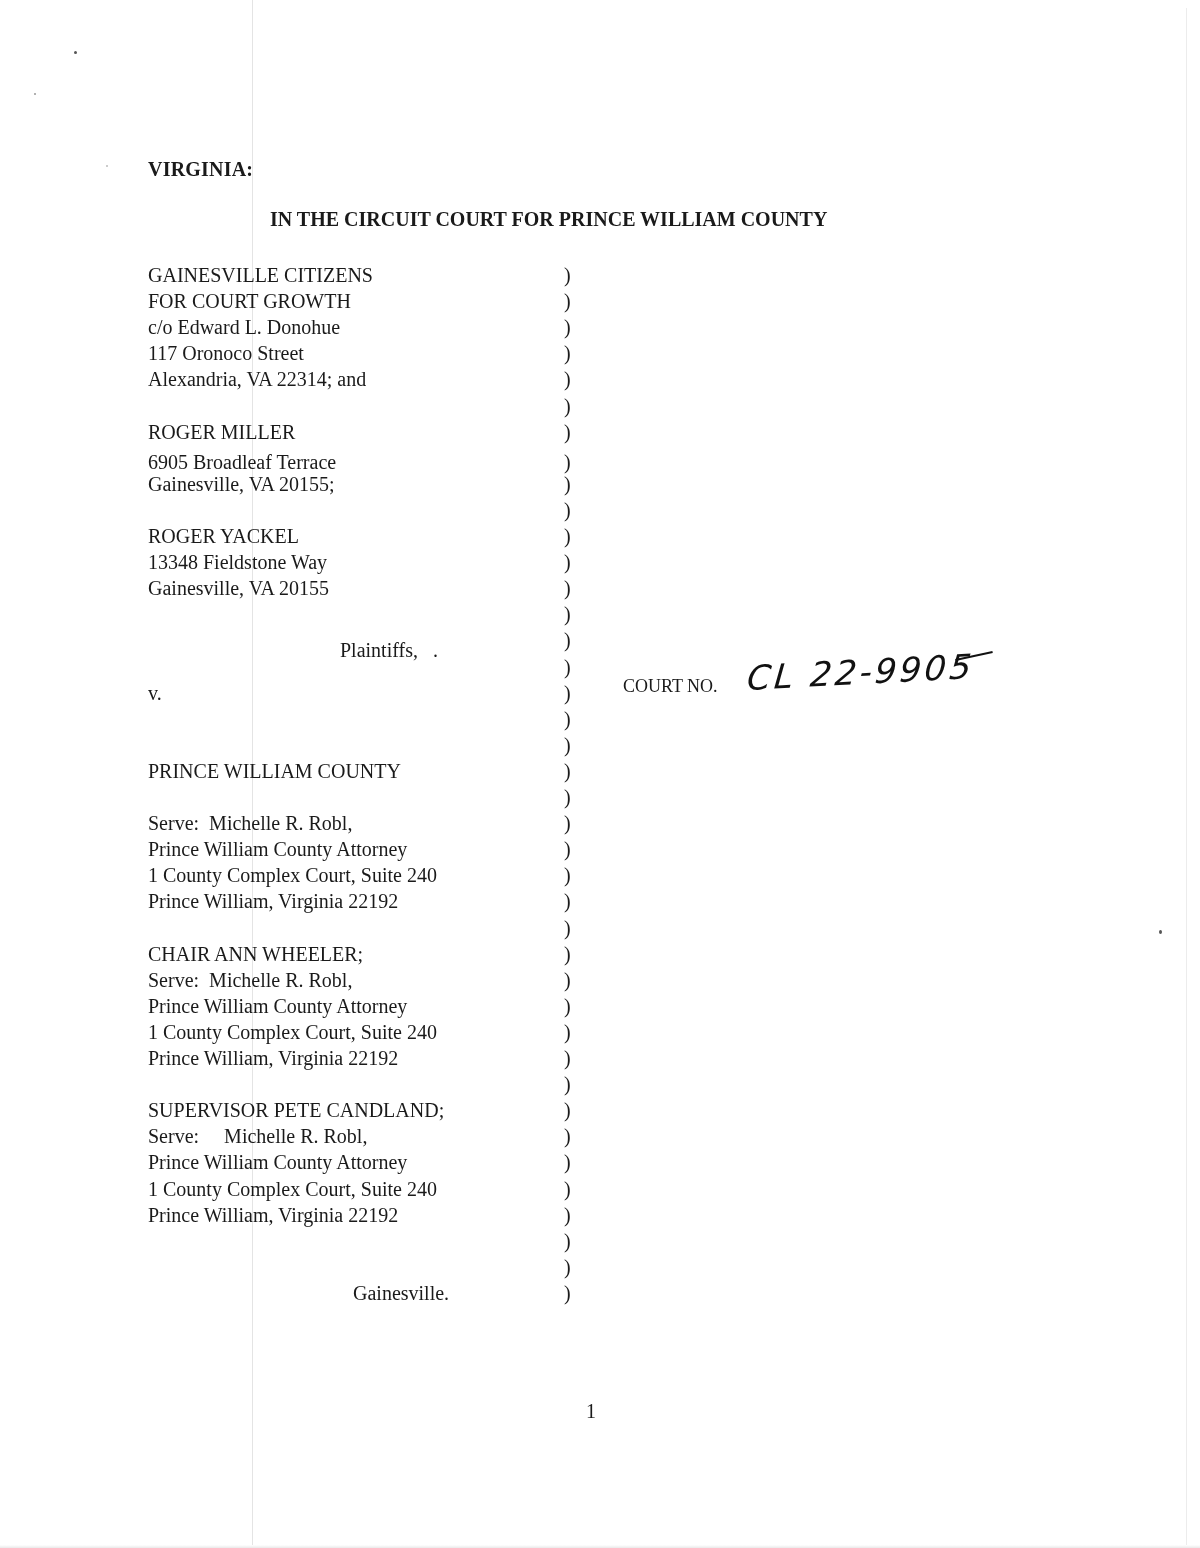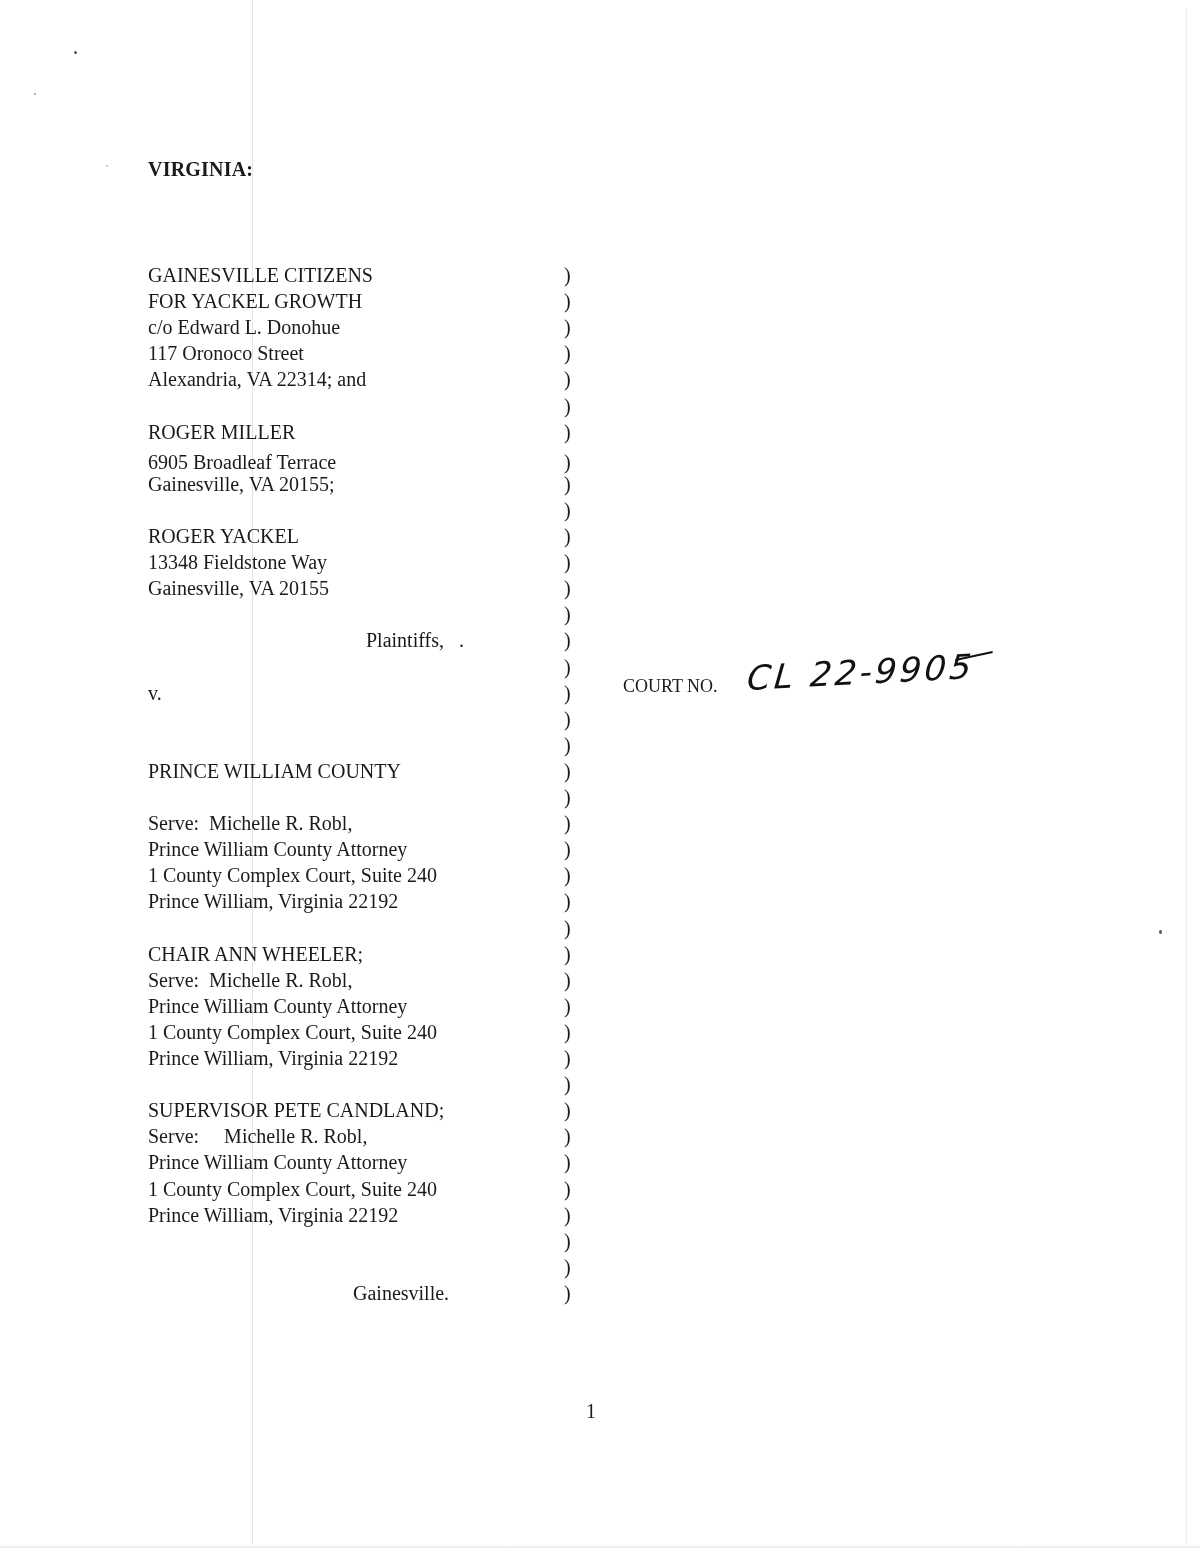--- a/index.html
+++ b/index.html
@@ -71,21 +71,22 @@
       width: 1200px;
       font-size: 20px;
       line-height: 26px;
       white-space: nowrap;
     }
     .row .party {
       position: absolute;
       left: 148px;
     }
     .row .party.indent {
-      left: 366px;
+      left: 340px;
+      margin-top: 10px;
     }
     .row .party.indent-def {
       left: 353px;
     }
     .row .paren {
       position: absolute;
       left: 564px;
       font-size: 20px;
     }
     .case-no {
@@ -130,28 +131,29 @@
   <div class="scan-line left"></div>
   <div class="scan-line right"></div>
   <div class="bottom-edge"></div>
 
   <div class="speck" style="left:74px;top:51px;width:3px;height:3px;"></div>
   <div class="speck" style="left:34px;top:93px;width:2px;height:2px;background:#999;"></div>
   <div class="speck" style="left:106px;top:165px;width:2px;height:2px;background:#bbb;"></div>
   <div class="speck" style="left:1159px;top:930px;width:3px;height:4px;"></div>
 
   <div class="state">VIRGINIA:</div>
+  <div class="court">IN THE CIRCUIT COURT FOR PRINCE WILLIAM COUNTY</div>
 
   <div class="caption" id="caption">
       <div class="row" style="top: 0px;">
         <span class="party" style="white-space: pre;">GAINESVILLE CITIZENS</span>
         <span class="paren">)</span>
       </div>
       <div class="row" style="top: 26.1px;">
-        <span class="party" style="white-space: pre;">FOR YACKEL GROWTH</span>
+        <span class="party" style="white-space: pre;">FOR COURT GROWTH</span>
         <span class="paren">)</span>
       </div>
       <div class="row" style="top: 52.2px;">
         <span class="party" style="white-space: pre;">c/o Edward L. Donohue</span>
         <span class="paren">)</span>
       </div>
       <div class="row" style="top: 78.3px;">
         <span class="party" style="white-space: pre;">117 Oronoco Street</span>
         <span class="paren">)</span>
       </div>

